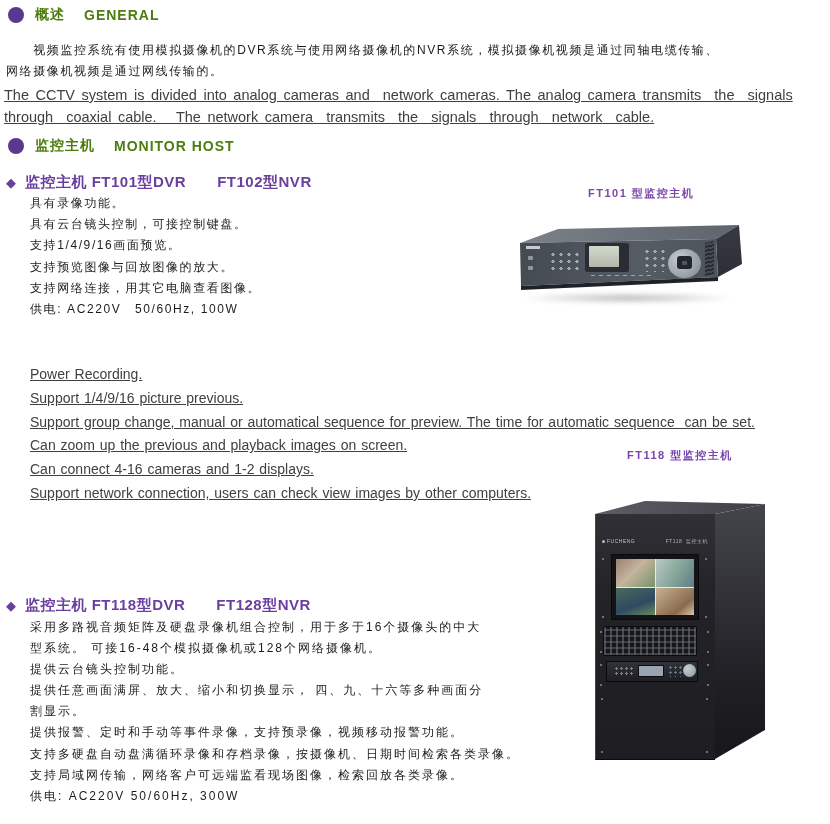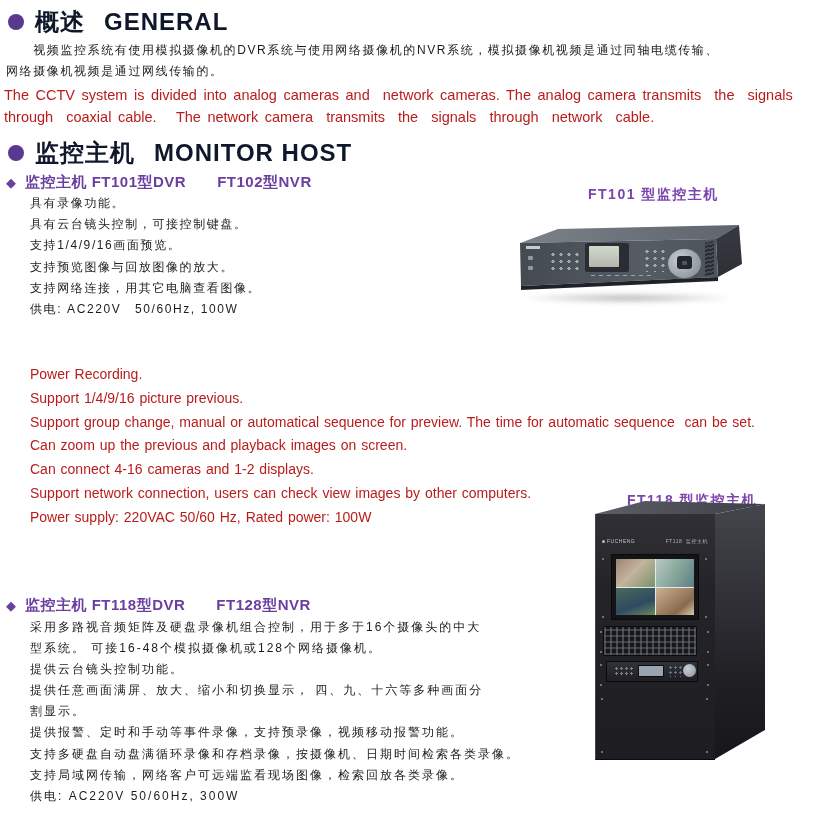--- a/index.html
+++ b/index.html
@@ -7,35 +7,35 @@
   .page {
     position:relative; width:830px; height:824px; background:#ffffff;
     overflow:hidden; font-family:"Liberation Sans","DejaVu Sans",sans-serif;
     color:#1c1c1c;
   }
   .abs { position:absolute; }
 
   
   .h1row { display:flex; align-items:center; gap:11px; }
   .h1dot { width:16px; height:16px; border-radius:50%; background:#5a3890; }
-  .h1txt { font-size:24px; font-weight:bold; color:#0f172a; letter-spacing:1px; white-space:pre; }
+  .h1txt { font-size:14px; font-weight:bold; color:#4d7c0f; letter-spacing:1px; white-space:pre; }
   .h1en  { margin-left:8px; }
 
   .subrow { display:flex; align-items:center; gap:9px; }
   .diamond { color:#6a3fa0; font-size:13px; line-height:1; }
   .subtxt { font-size:15px; font-weight:bold; color:#6a3fa0; letter-spacing:.5px; white-space:pre; }
 
   
   .cnline { font-size:12px; line-height:21px; letter-spacing:1.6px; white-space:pre; color:#1c1c1c; }
-  .enline { font-size:14.5px; line-height:22px; word-spacing:2.5px; white-space:pre; color:#b91c1c; }
+  .enline { font-size:14.5px; line-height:22px; word-spacing:2.5px; white-space:pre; color:#404040;text-decoration:underline; }
   .list .cnline { line-height:21.2px; }
   .cn2 .cnline { letter-spacing:2px; line-height:21.1px; }
   .enlist .enline { font-size:14px; line-height:23.8px; word-spacing:1px; }
 
-  .figlabel { font-size:14px; font-weight:bold; color:#7b45ad; letter-spacing:1.5px; white-space:pre; }
+  .figlabel { font-size:11px; font-weight:bold; color:#7b45ad; letter-spacing:1.5px; white-space:pre; }
 
   
   .dvr { width:250px; height:100px; }
   .dvr > div { position:absolute; }
   .dvr-shadow { left:12px; top:80px; width:220px; height:12px;
     background:radial-gradient(ellipse at center, rgba(100,105,112,.45), rgba(100,105,112,0) 70%);
     filter:blur(2px); }
   .dvr-top { left:0; top:0; width:250px; height:100px;
     clip-path:polygon(15px 31px, 53px 17px, 234px 13px, 211px 27px);
     background:linear-gradient(100deg,#7e848c 0%,#686e76 60%,#5c626a 100%); }
@@ -154,21 +154,20 @@
     <div class="cnline">供电: AC220V　50/60Hz, 100W</div>
   </div>
 
   <div class="abs enlist" style="left:30px; top:363px;">
     <div class="enline">Power Recording.</div>
     <div class="enline">Support 1/4/9/16 picture previous.</div>
     <div class="enline">Support group change, manual or automatical sequence for preview. The time for automatic sequence  can be set.</div>
     <div class="enline">Can zoom up the previous and playback images on screen.</div>
     <div class="enline">Can connect 4-16 cameras and 1-2 displays.</div>
     <div class="enline">Support network connection, users can check view images by other computers.</div>
-    <div class="enline">Power supply: 220VAC 50/60 Hz, Rated power: 100W</div>
   </div>
 
   <div class="abs figlabel" style="left:588px; top:186px;">FT101 型监控主机</div>
 
   <div class="abs dvr" style="left:505px; top:212px;">
     <div class="dvr-shadow"></div>
     <div class="dvr-top"></div>
     <div class="dvr-side"></div>
     <div class="dvr-front"></div>
     <div class="dvr-base"></div>
@@ -179,21 +178,21 @@
     <div class="dvr-lcd"></div>
     <div class="dvr-lcd-screen"></div>
     <div class="dvr-btnrow"></div>
     <div class="dvr-gridB"></div>
     <div class="dvr-pad"></div>
     <div class="dvr-pad-cross"></div>
     <div class="dvr-pad-center"></div>
     <div class="dvr-vents"></div>
   </div>
 
-  <div class="abs figlabel" style="left:627px; top:492px;">FT118 型监控主机</div>
+  <div class="abs figlabel" style="left:627px; top:448px;">FT118 型监控主机</div>
 
   <div class="abs tower" style="left:593px; top:498px;">
     <div class="tw-side"></div>
     <div class="tw-top"></div>
     <div class="tw-front"></div>
     <div class="tw-header">
       <span class="tw-brand">
         <span class="tw-branddot"></span>
         <span>FUCHENG</span>
       </span>

